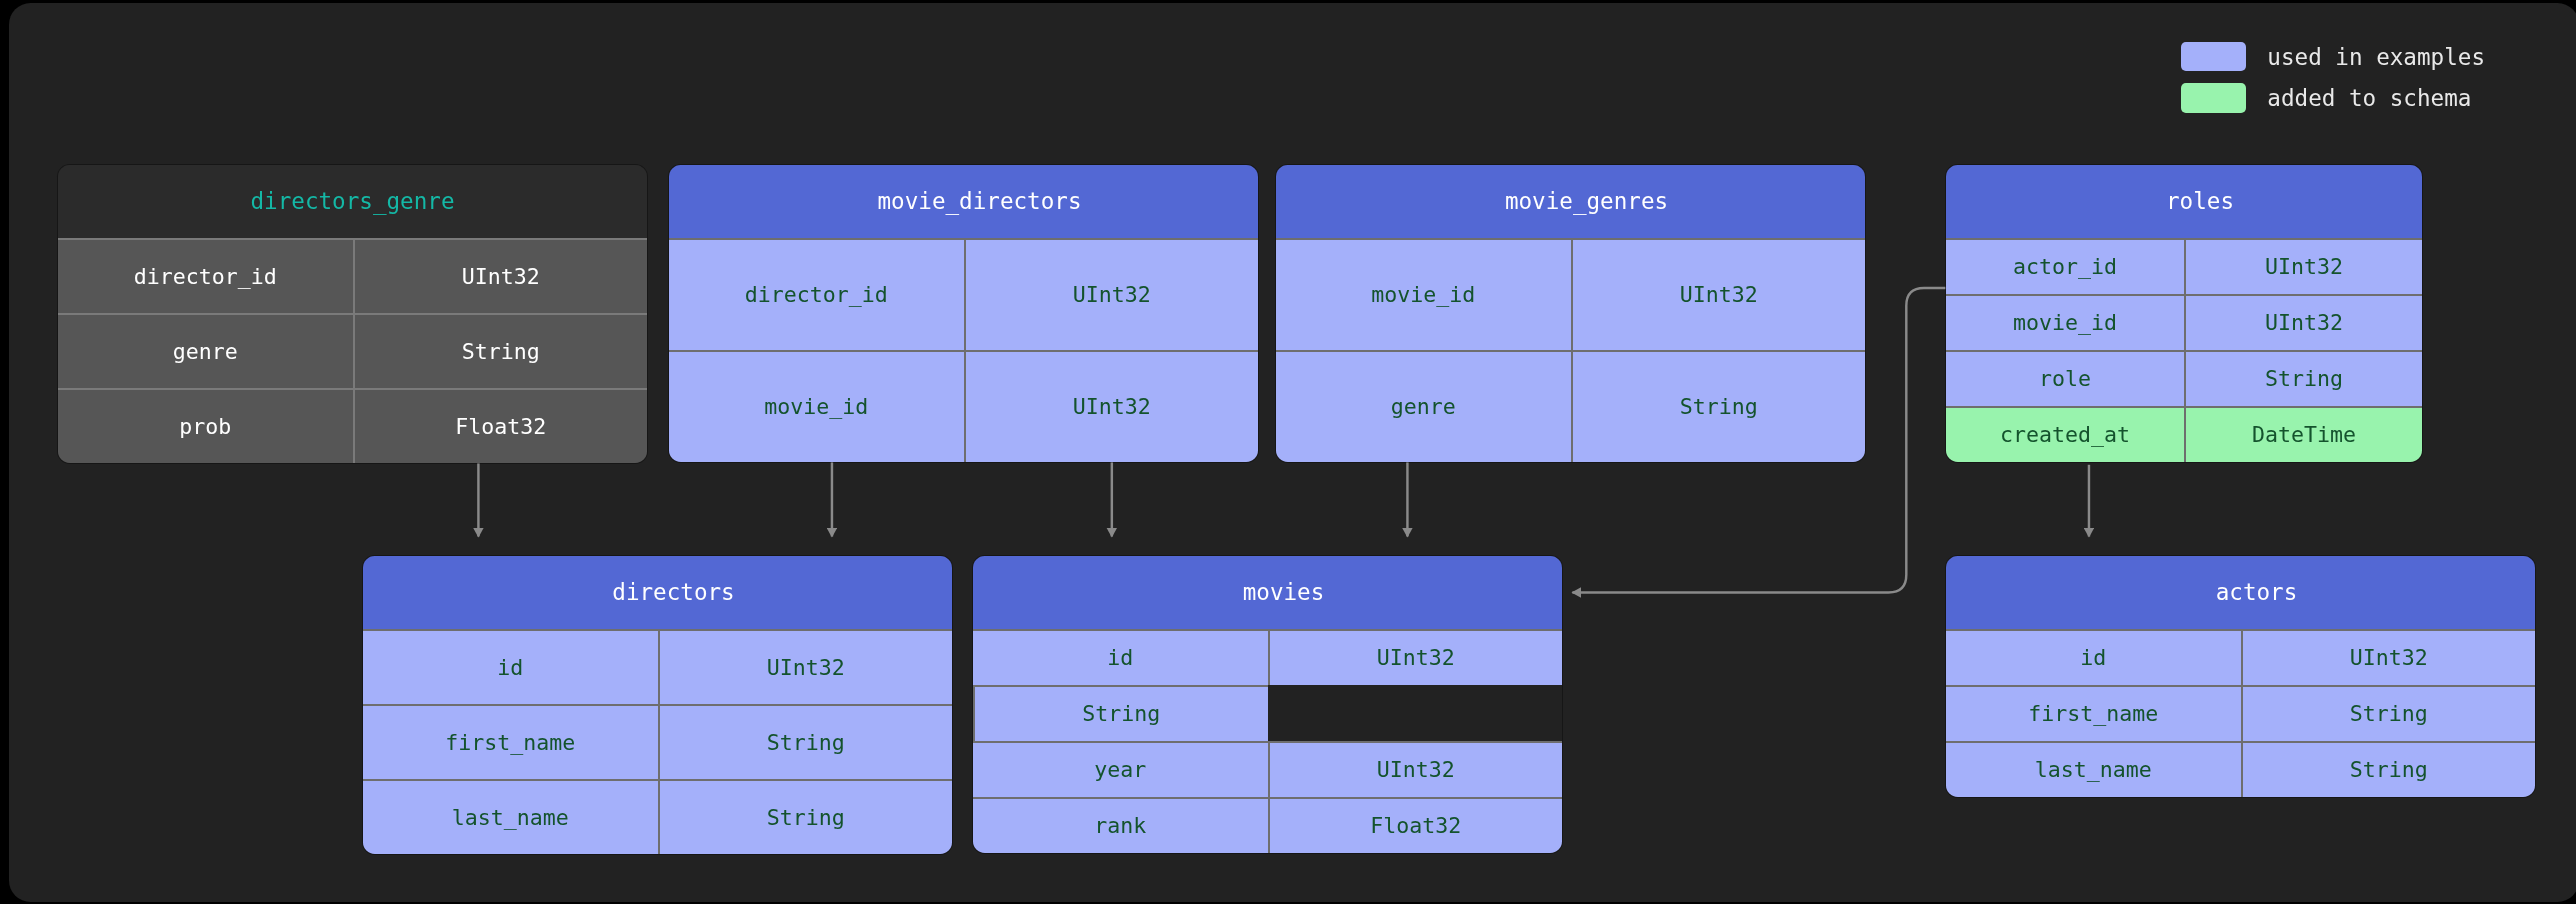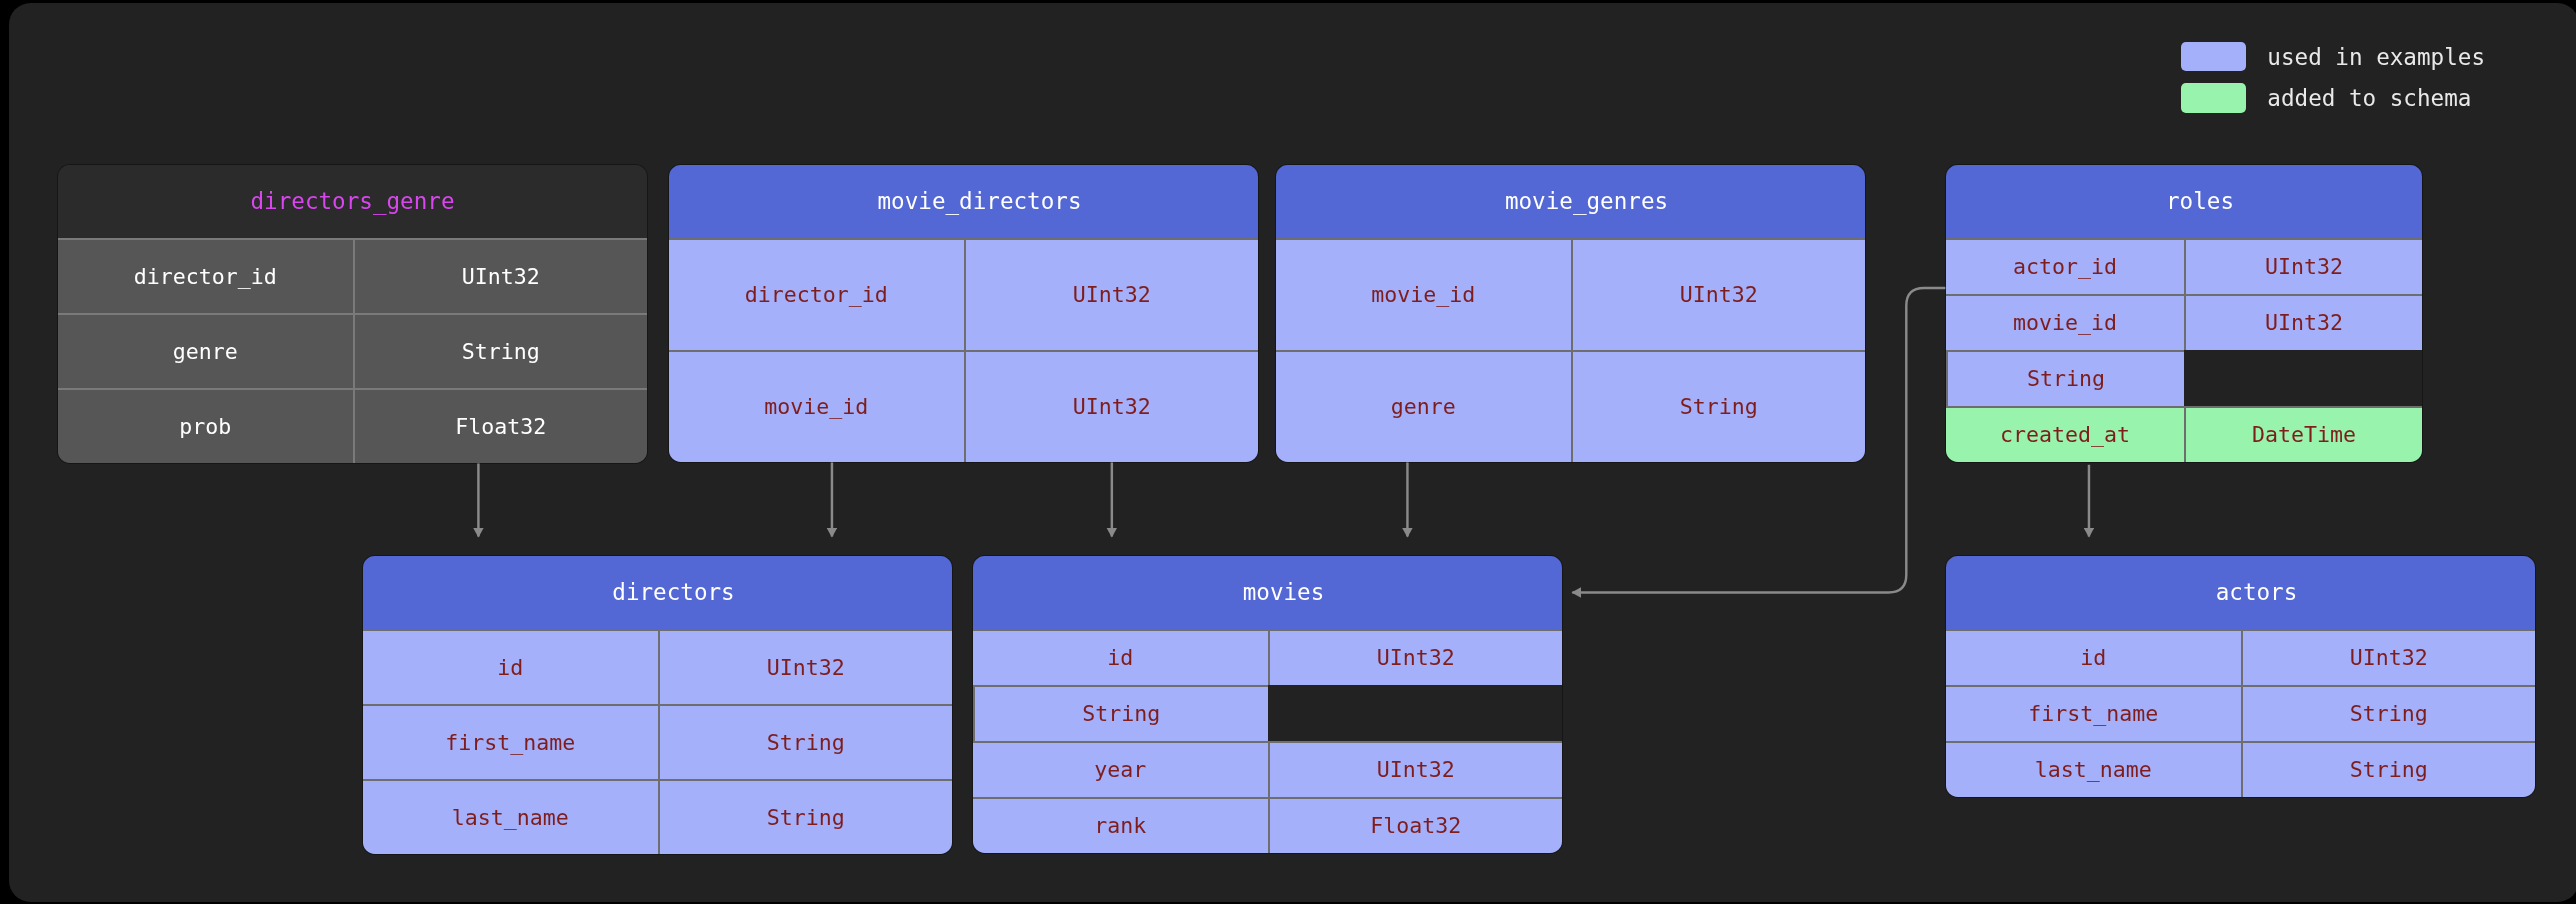--- a/index.html
+++ b/index.html
@@ -69,35 +69,35 @@
   }
   .tbl-row {
     display: flex;
     width: 100%;
   }
   .tbl-cell {
     display: flex;
     align-items: center;
     justify-content: center;
     font-size: 21.6px;
-    color: #7f1d1d;
+    color: #14532d;
     overflow: hidden;
     white-space: nowrap;
   }
   .tbl-cell.name { flex: 0 0 50%; }
   .tbl-cell.type { flex: 0 0 50%; }
 
   
   .theme-blue .tbl-header { background: #5368d4; padding-left: 32px; }
   .theme-blue .tbl-cell   { background: #a4b0fa; border-top: 2px solid #6e6e6e; }
   .theme-blue .tbl-cell.type { border-left: 2px solid #6e6e6e; }
   .theme-blue .tbl-cell.added { background: #98f3ad; }
 
   
-  .theme-gray .tbl-header { background: #2b2b2b; color:#d946ef; }
+  .theme-gray .tbl-header { background: #2b2b2b; color:#14b8a6; }
   .theme-gray .tbl-cell   { background: #565656; color:#ffffff; border-top: 2px solid #7a7a7a; }
   .theme-gray .tbl-cell.type { border-left: 2px solid #7a7a7a; }
 
   
   #edges {
     position: absolute;
     left: 0; top: 0;
     width: 2570px;
     height: 899px;
     pointer-events: none;
@@ -195,20 +195,21 @@
     <div class="tbl-header">roles</div>
     <div class="tbl-row">
       <div class="tbl-cell name" style="height:56px">actor_id</div>
       <div class="tbl-cell type" style="height:56px">UInt32</div>
     </div>
     <div class="tbl-row">
       <div class="tbl-cell name" style="height:56px">movie_id</div>
       <div class="tbl-cell type" style="height:56px">UInt32</div>
     </div>
     <div class="tbl-row">
+      <div class="tbl-cell name" style="height:56px">role</div>
       <div class="tbl-cell type" style="height:56px">String</div>
     </div>
     <div class="tbl-row">
       <div class="tbl-cell name added" style="height:56px">created_at</div>
       <div class="tbl-cell type added" style="height:56px">DateTime</div>
     </div>
   </div>
 
   <div class="table theme-blue" style="left:354px; top:553px; width:589px;text-align:right;">
     <div class="tbl-header">directors</div>

